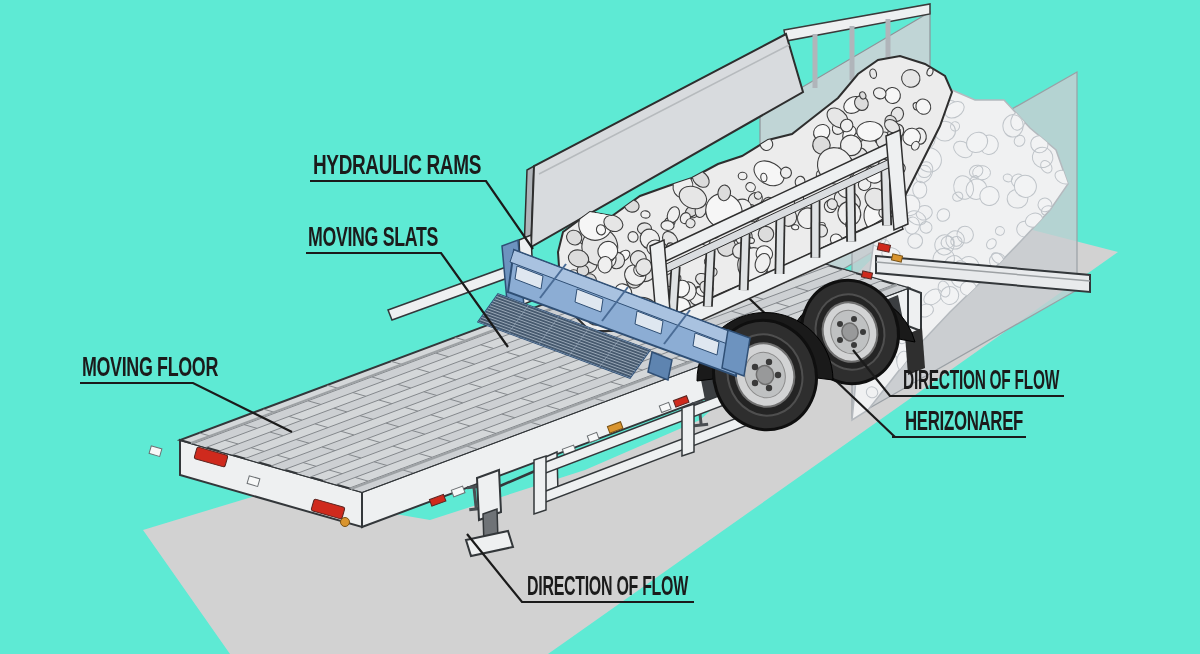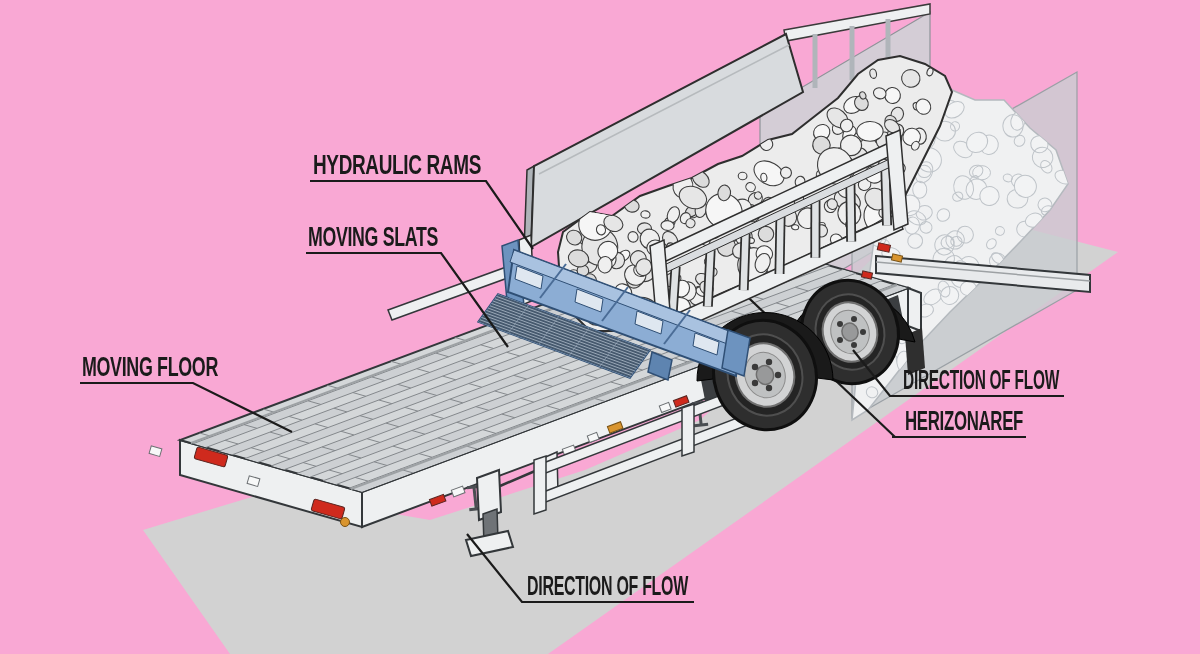--- a/index.html
+++ b/index.html
@@ -1,16 +1,16 @@
 <!DOCTYPE html>
 <html><head>
 <meta charset="utf-8">
 <style>
   html,body{margin:0;padding:0;background:#ffffff;}
-  .stage{width:1200px;height:654px;position:relative;background:#f9a8d4;overflow:hidden;}
+  .stage{width:1200px;height:654px;position:relative;background:#5eead4;overflow:hidden;}
   svg{display:block;}
   .callout-text{
     font-family:"Liberation Sans", sans-serif;
     font-weight:700;
     font-size:27px;
     letter-spacing:-0.5px;
     fill:#1b1b1b;
   }
   .ink{stroke:#1b1b1b;stroke-width:2.2;fill:none;}
 </style>

